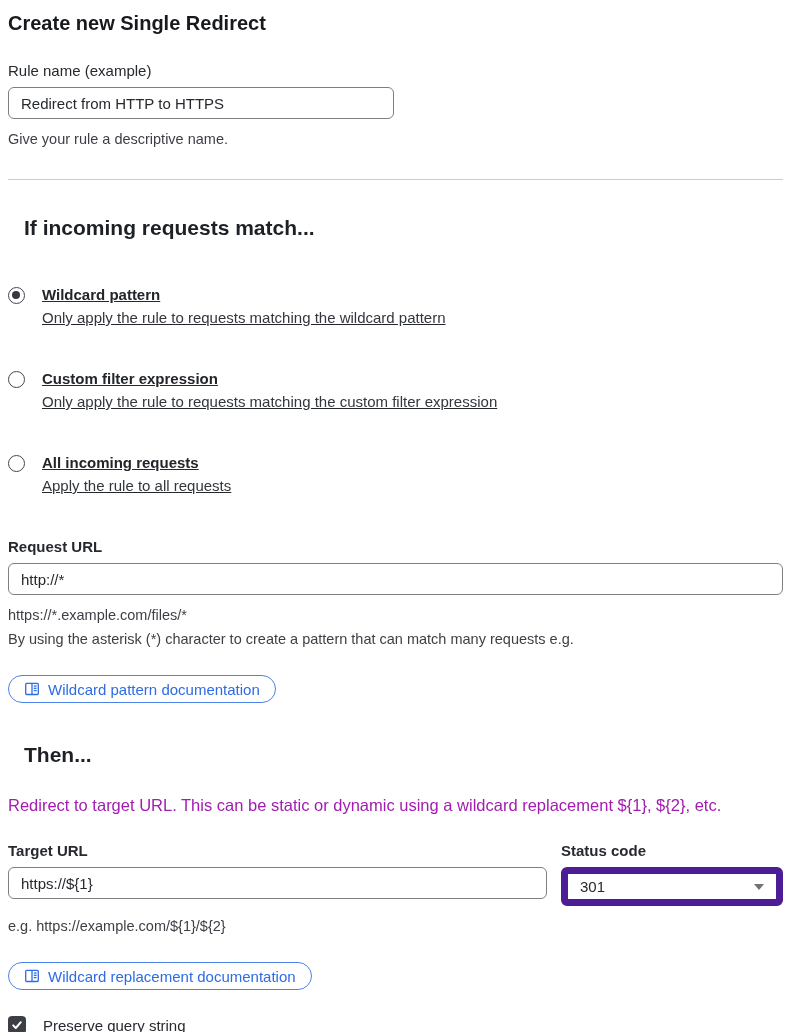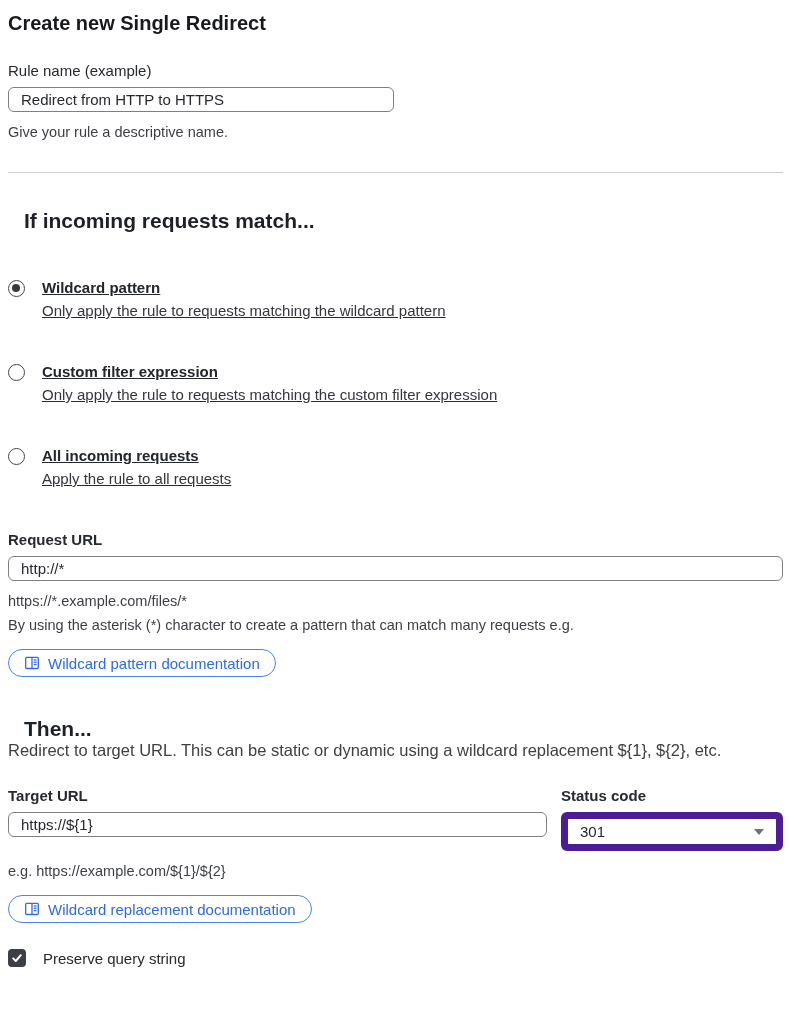--- a/index.html
+++ b/index.html
@@ -24,21 +24,21 @@
 
   .field-label {
     display: block;
     font-size: 15px;
     color: #26292e;
     margin-bottom: 8px;
   }
   .field-label.strong { font-weight: 700; }
 
   .text-input {
-    height: 25px;
+    height: 32px;
     border: 1px solid #7f7f7f;
     border-radius: 6px;
     padding: 0 12px;
     font-size: 15px;
     font-family: "Liberation Sans", sans-serif;
     color: #26292e;
     background: #fff;
     outline: none;
     width: 100%;
   }
@@ -89,38 +89,39 @@
 
   .option-label { font-size: 15px; font-weight: 700; color: #22252a; }
   .option-desc  { font-size: 15px; color: #33363c; margin-top: 6px; }
 
   .block { margin-top: 44px; }
 
   .doc-button {
     display: inline-flex;
     align-items: center;
     gap: 8px;
-    margin-top: 12px;
+    margin-top: 24px;
     height: 28px;
     padding: 0 15px;
     border: 1px solid #4b82ea;
     border-radius: 14px;
     background: #fff;
     color: #2e6be5;
     font-size: 15px;
     font-family: "Liberation Sans", sans-serif;
     cursor: pointer;
   }
   .doc-button svg { flex: 0 0 auto; }
 
   .then-heading { margin-top: 40px; }
 
   .then-desc {
     font-size: 16.5px;
-    color: #404040;
+    color: #a21caf;
+    margin-top: 29px;
   }
 
   .target-row {
     display: flex;
     gap: 14px;
     margin-top: 27px;
   }
   .col-target { flex: 1 1 auto; }
   .col-status { flex: 0 0 222px; }
 

